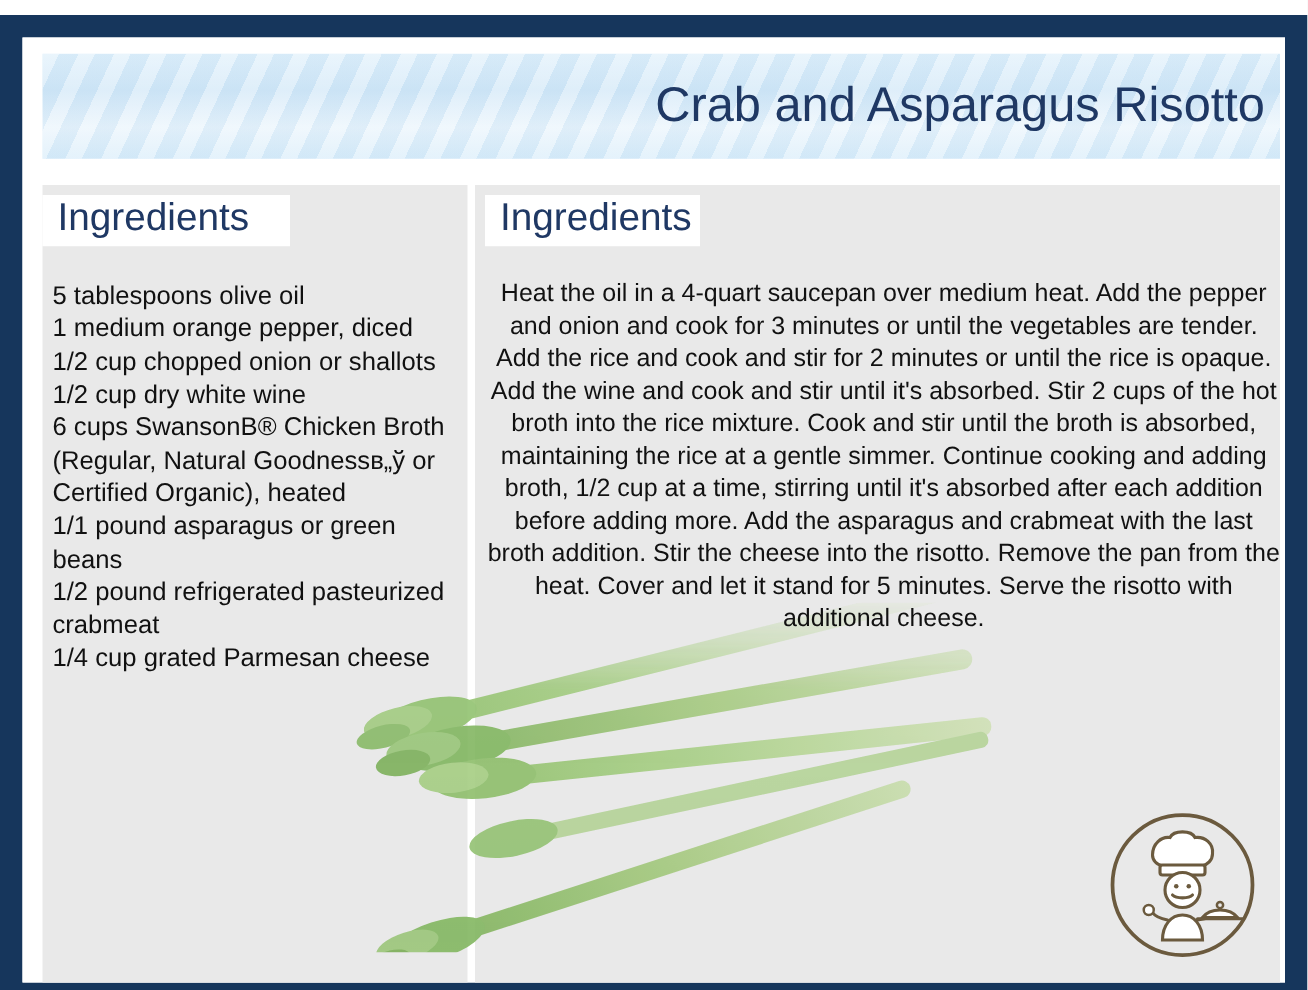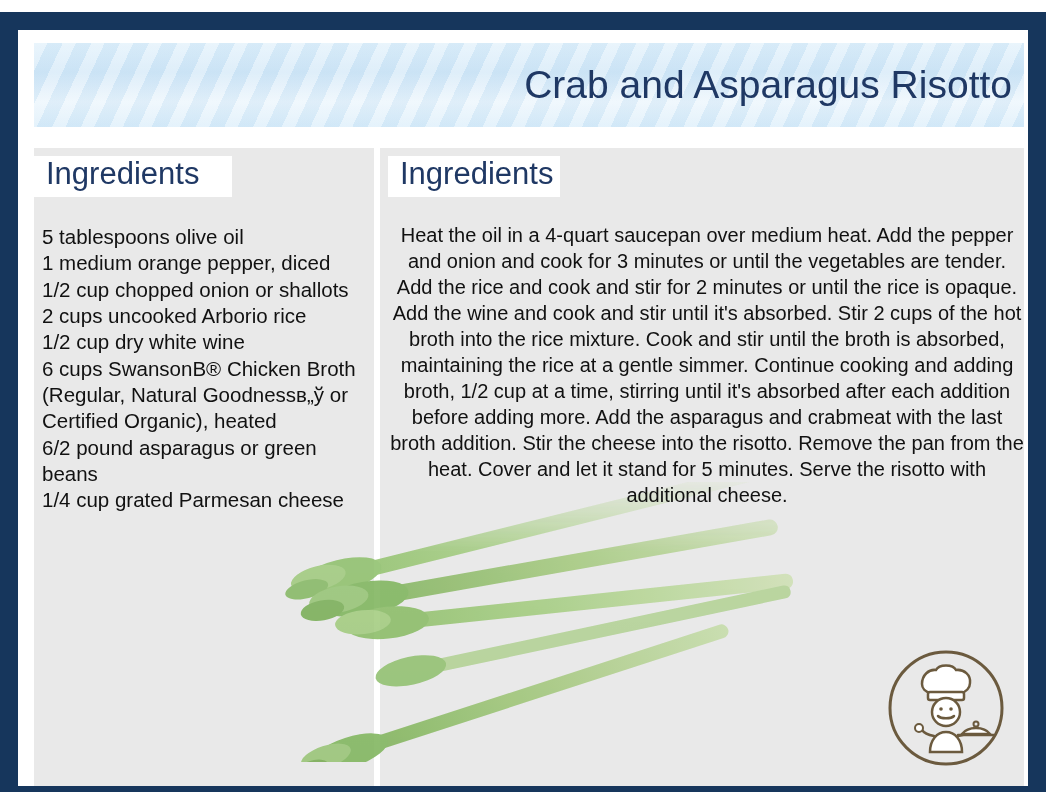--- a/index.html
+++ b/index.html
@@ -150,24 +150,24 @@
     <div class="title-banner">
       <div class="title-text">Crab and Asparagus Risotto</div>
     </div>
 
     <div class="col-left">
       <div class="col-header">Ingredients</div>
       <div class="ingredients-list">
         <div>5 tablespoons olive oil</div>
         <div>1 medium orange pepper, diced</div>
         <div>1/2 cup chopped onion or shallots</div>
-        <div>2 cups uncooked Arborio rice</div>
         <div>1/2 cup dry white wine</div>
         <div>6 cups SwansonB® Chicken Broth (Regular, Natural Goodnessв„ў or Certified Organic), heated</div>
-        <div>6/2 pound asparagus or green beans</div>
+        <div>1/1 pound asparagus or green beans</div>
+        <div>1/2 pound refrigerated pasteurized crabmeat</div>
         <div>1/4 cup grated Parmesan cheese</div>
       </div>
     </div>
 
     <div class="col-right">
       <div class="col-header">Ingredients</div>
       <div class="directions-body">Heat the oil in a 4-quart saucepan over medium heat. Add the pepper and onion and cook for 3 minutes or until the vegetables are tender. Add the rice and cook and stir for 2 minutes or until the rice is opaque. Add the wine and cook and stir until it's absorbed.  Stir 2 cups of the hot broth into the rice mixture.  Cook and stir until the broth is absorbed, maintaining the rice at a gentle simmer. Continue cooking and adding broth, 1/2 cup at a time, stirring until it's absorbed after each addition before adding more. Add the asparagus and crabmeat with the last broth addition. Stir the cheese into the risotto. Remove the pan from the heat. Cover and let it stand for 5 minutes. Serve the risotto with additional cheese.</div>
     </div>
 
     <svg class="asparagus" viewBox="0 0 560 280" preserveAspectRatio="none">

